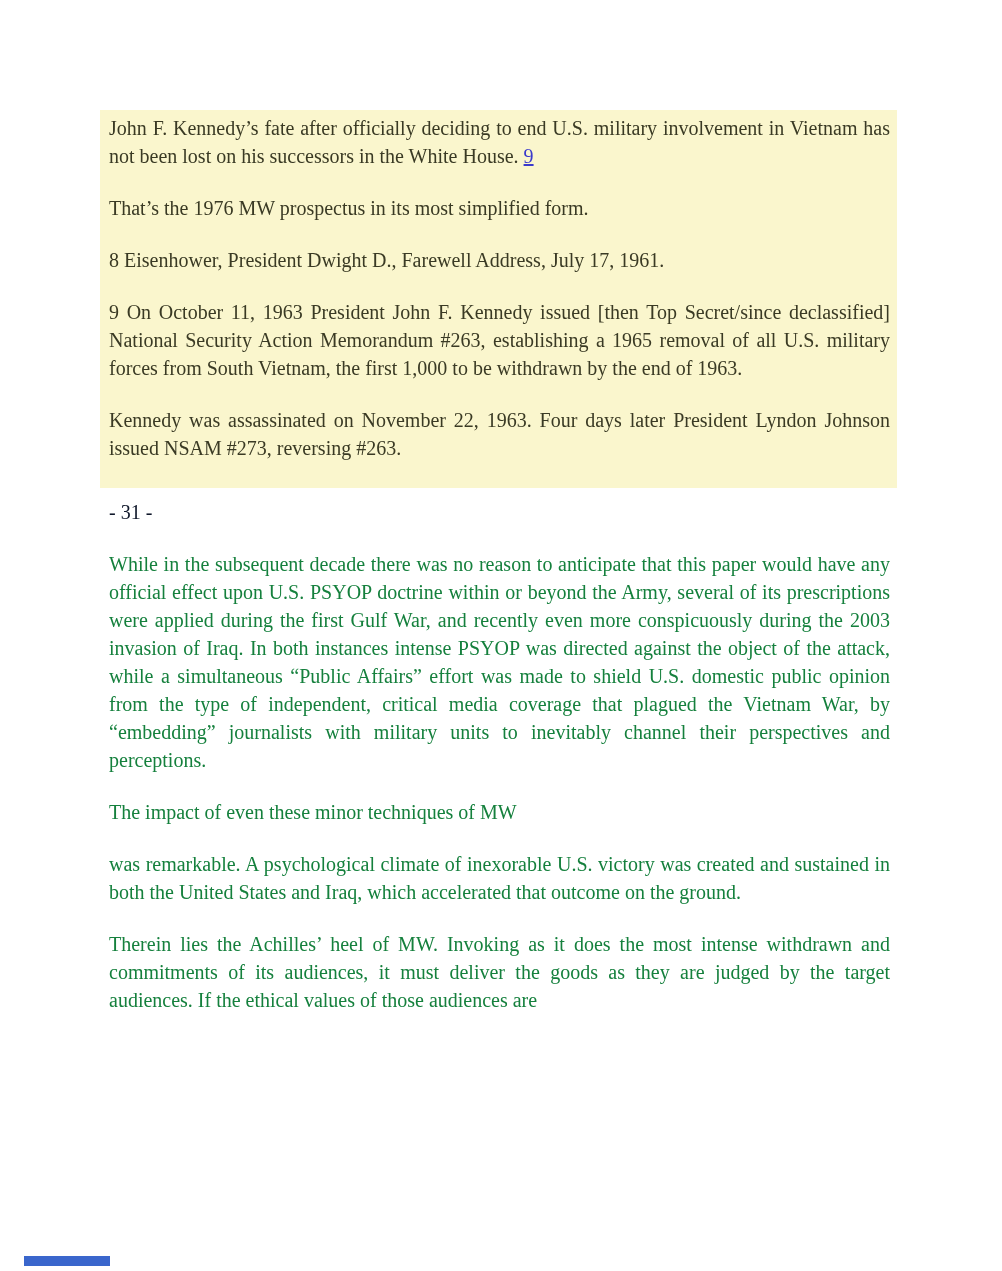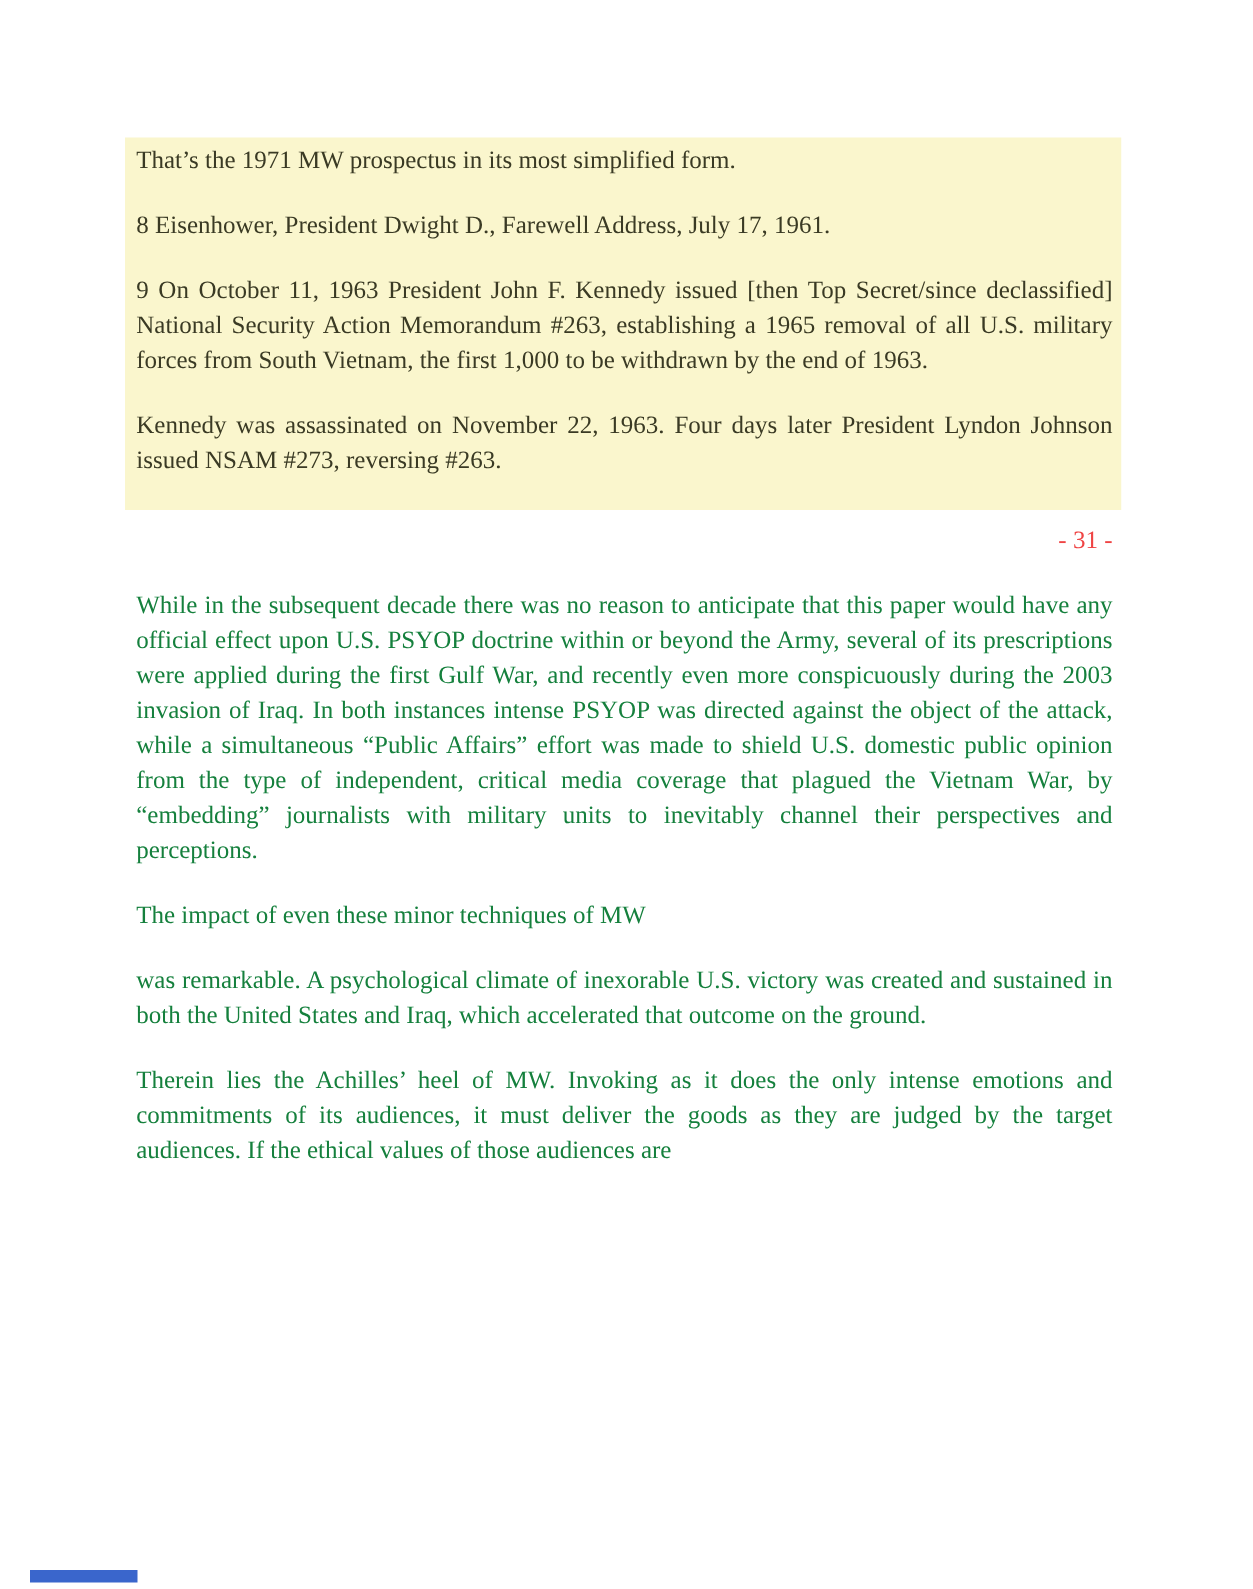--- a/index.html
+++ b/index.html
@@ -37,22 +37,22 @@
   .highlight p:last-child {
     margin-bottom: 16px;
   }
   .footnote-link {
     color: #3b3bcb;
     text-decoration: underline;
     cursor: pointer;
   }
   .page-number {
     margin: 10px 0 0 0;
-    color: #ef4444;
-    text-align: right;
+    color: #0f172a;
+    text-align: left;
   }
   .body-text {
     color: #15803d;
   }
   .body-text p {
     margin: 24px 0 0 0;
   }
   .body-text b {
     font-weight: normal;
   }
@@ -65,31 +65,32 @@
     background: #3a66cc;
   }
 </style>
 </head>
 <body>
 
 <div class="sheet">
   <div class="text-col">
 
     <div class="highlight">
-      <p>That’s the 1971 MW prospectus in its most simplified form.</p>
+      <p><span>John F. Kennedy’s fate after officially deciding to end U.S. military involvement in Vietnam has not been lost on his successors in the White House. </span><a class="footnote-link">9</a></p>
+      <p>That’s the 1976 MW prospectus in its most simplified form.</p>
       <p>8 Eisenhower, President Dwight D., Farewell Address, July 17, 1961.</p>
       <p>9 On October 11, 1963 President John F. Kennedy issued [then Top Secret/since declassified] National Security Action Memorandum #263, establishing a 1965 removal of all U.S. military forces from South Vietnam, the first 1,000 to be withdrawn by the end of 1963.</p>
       <p>Kennedy was assassinated on November 22, 1963. Four days later President Lyndon Johnson issued NSAM #273, reversing #263.</p>
     </div>
 
     <div class="page-number">- 31 -</div>
 
     <div class="body-text">
       <p>While in the subsequent decade there was no reason to anticipate that this paper would have any official effect upon U.S. PSYOP doctrine within or beyond the Army, several of its prescriptions were applied during the first Gulf War, and recently even more conspicuously during the 2003 invasion of Iraq. In both instances intense PSYOP was directed against the object of the attack, while a simultaneous “Public Affairs” effort was made to shield U.S. domestic public opinion from the type of independent, critical media coverage that plagued the Vietnam War, by “embedding” journalists with military units to inevitably channel their perspectives and perceptions.</p>
       <p>The impact of even these minor techniques of MW</p>
       <p>was remarkable. A psychological climate of inexorable U.S. victory was created and sustained in both the United States and Iraq, which accelerated that outcome on the ground.</p>
-      <p><span>Therein lies the Achilles’ heel of MW. Invoking as it does the only intense emotions and commitments of its audiences, it </span><b>must</b><span> deliver the goods </span><b>as they are judged by the target audiences</b><span>. If the ethical values of those audiences are</span></p>
+      <p><span>Therein lies the Achilles’ heel of MW. Invoking as it does the most intense withdrawn and commitments of its audiences, it </span><b>must</b><span> deliver the goods </span><b>as they are judged by the target audiences</b><span>. If the ethical values of those audiences are</span></p>
     </div>
 
   </div>
 
   <div class="clipped-bar"></div>
 </div>
 
 </body></html>

